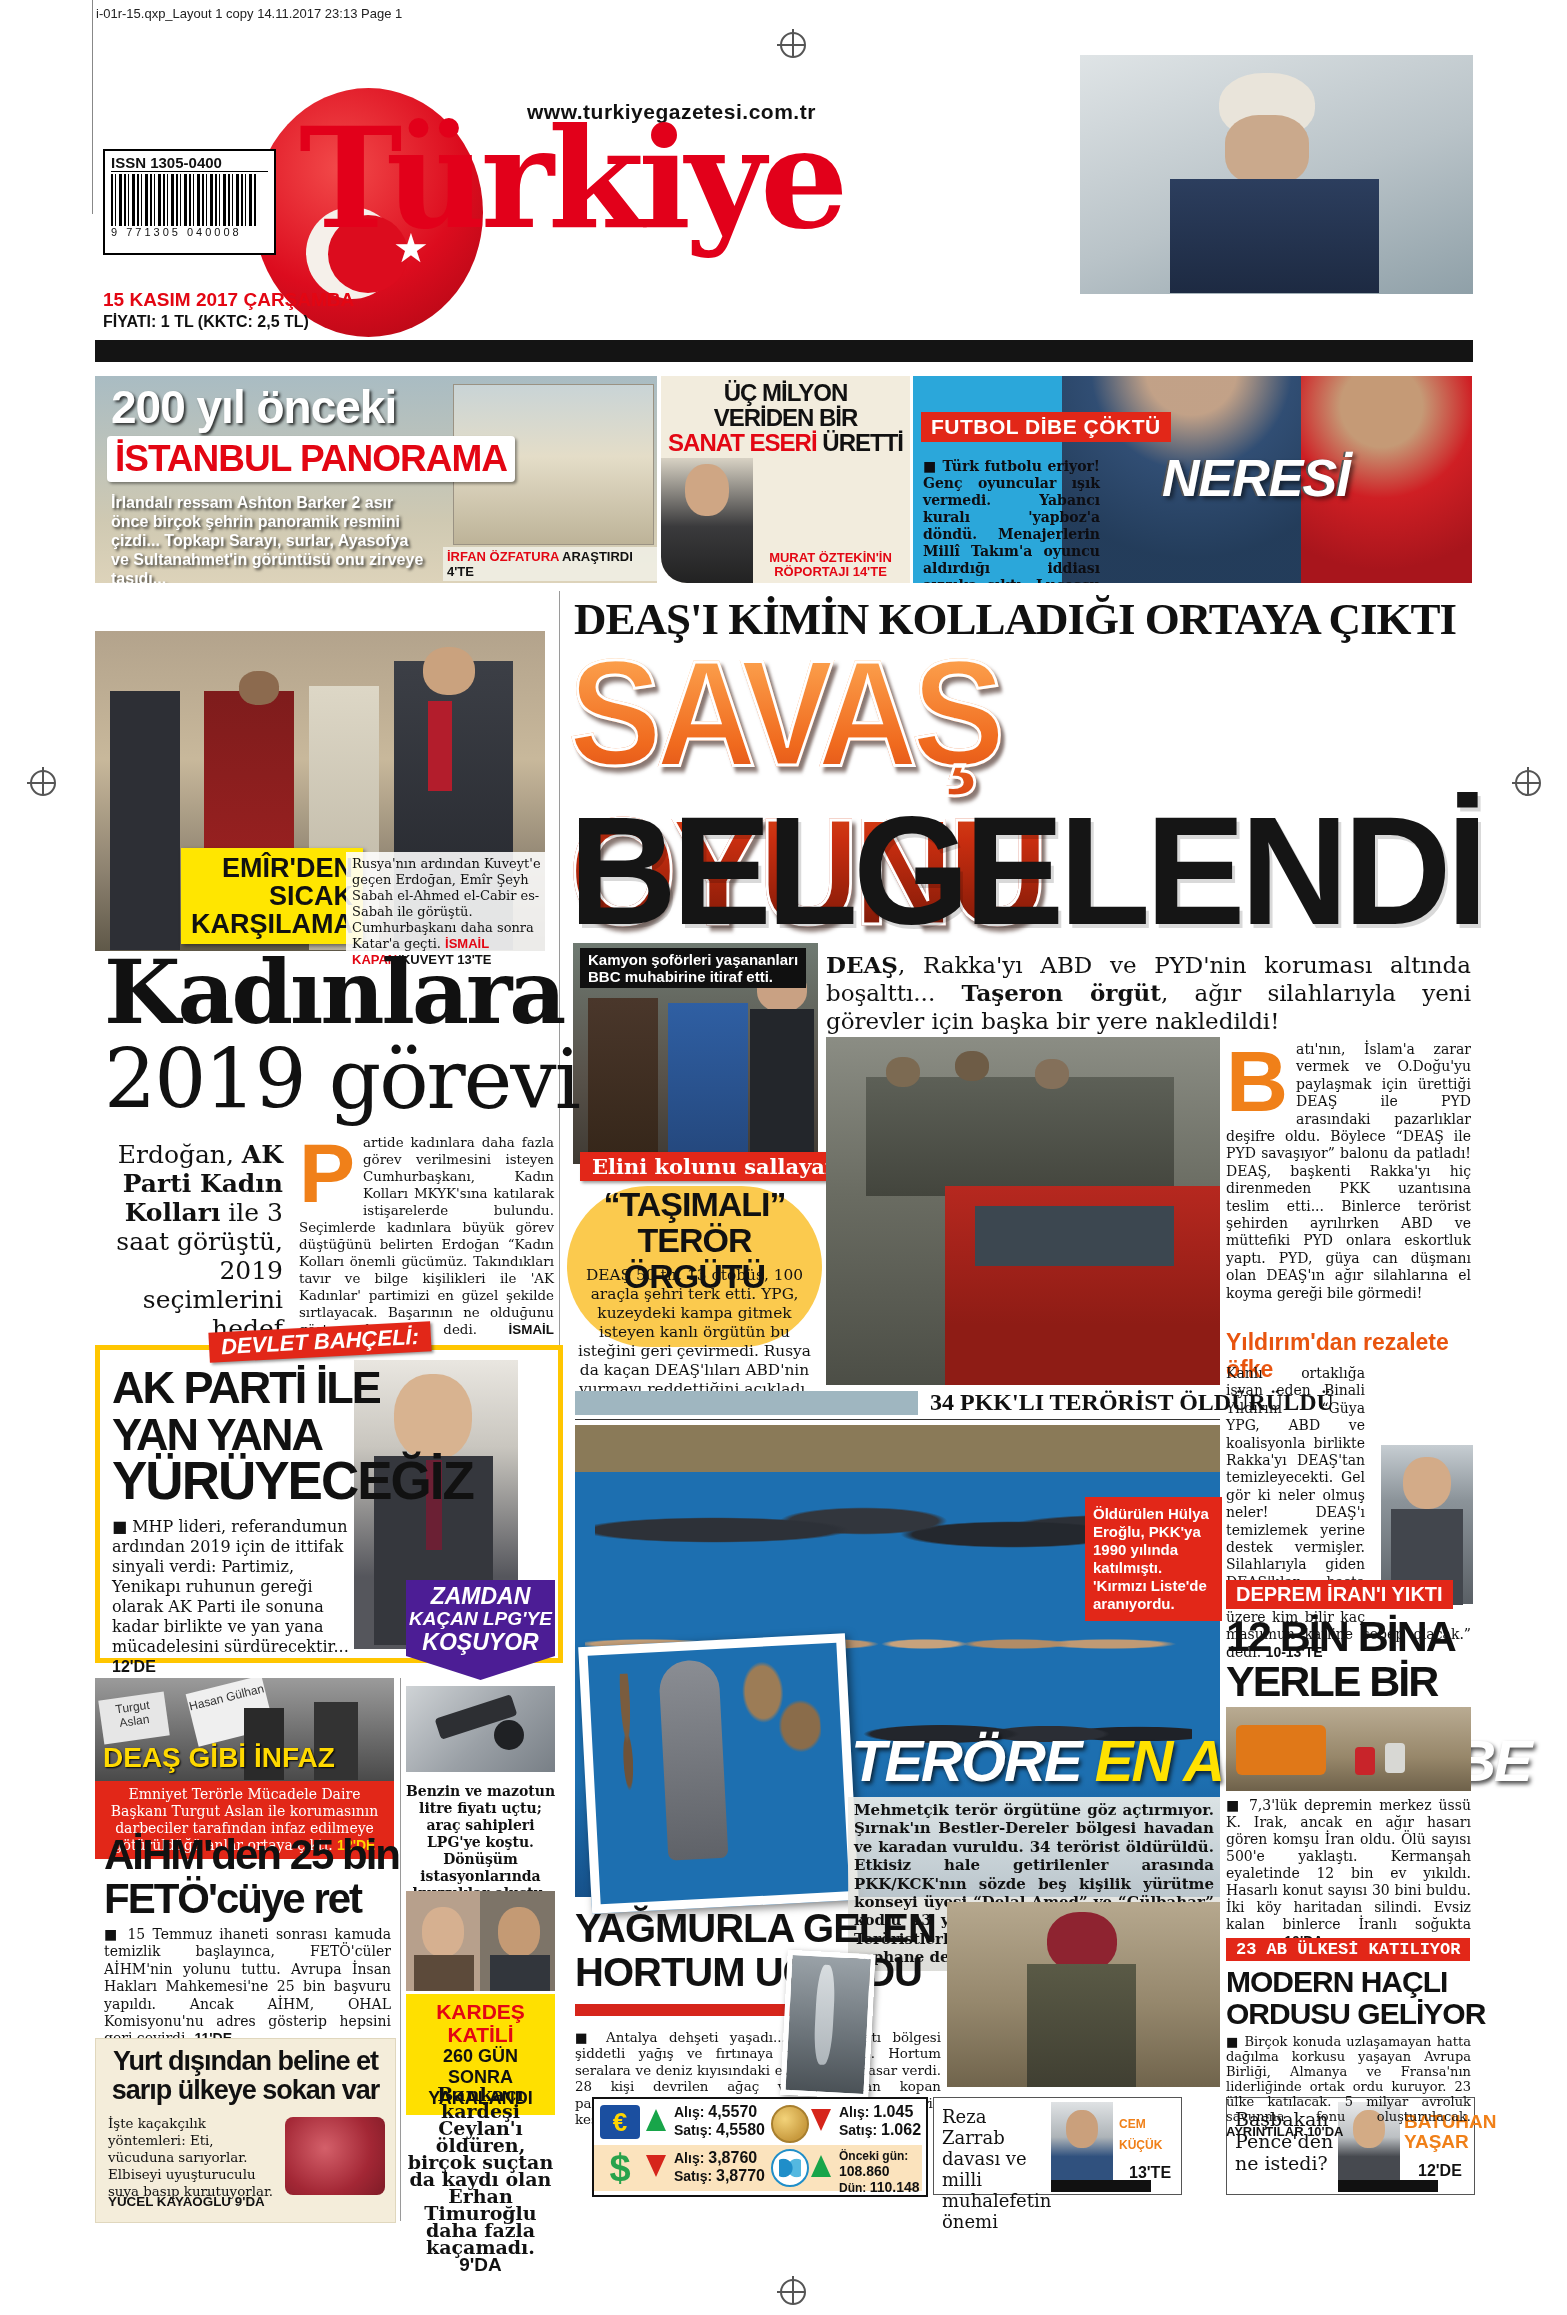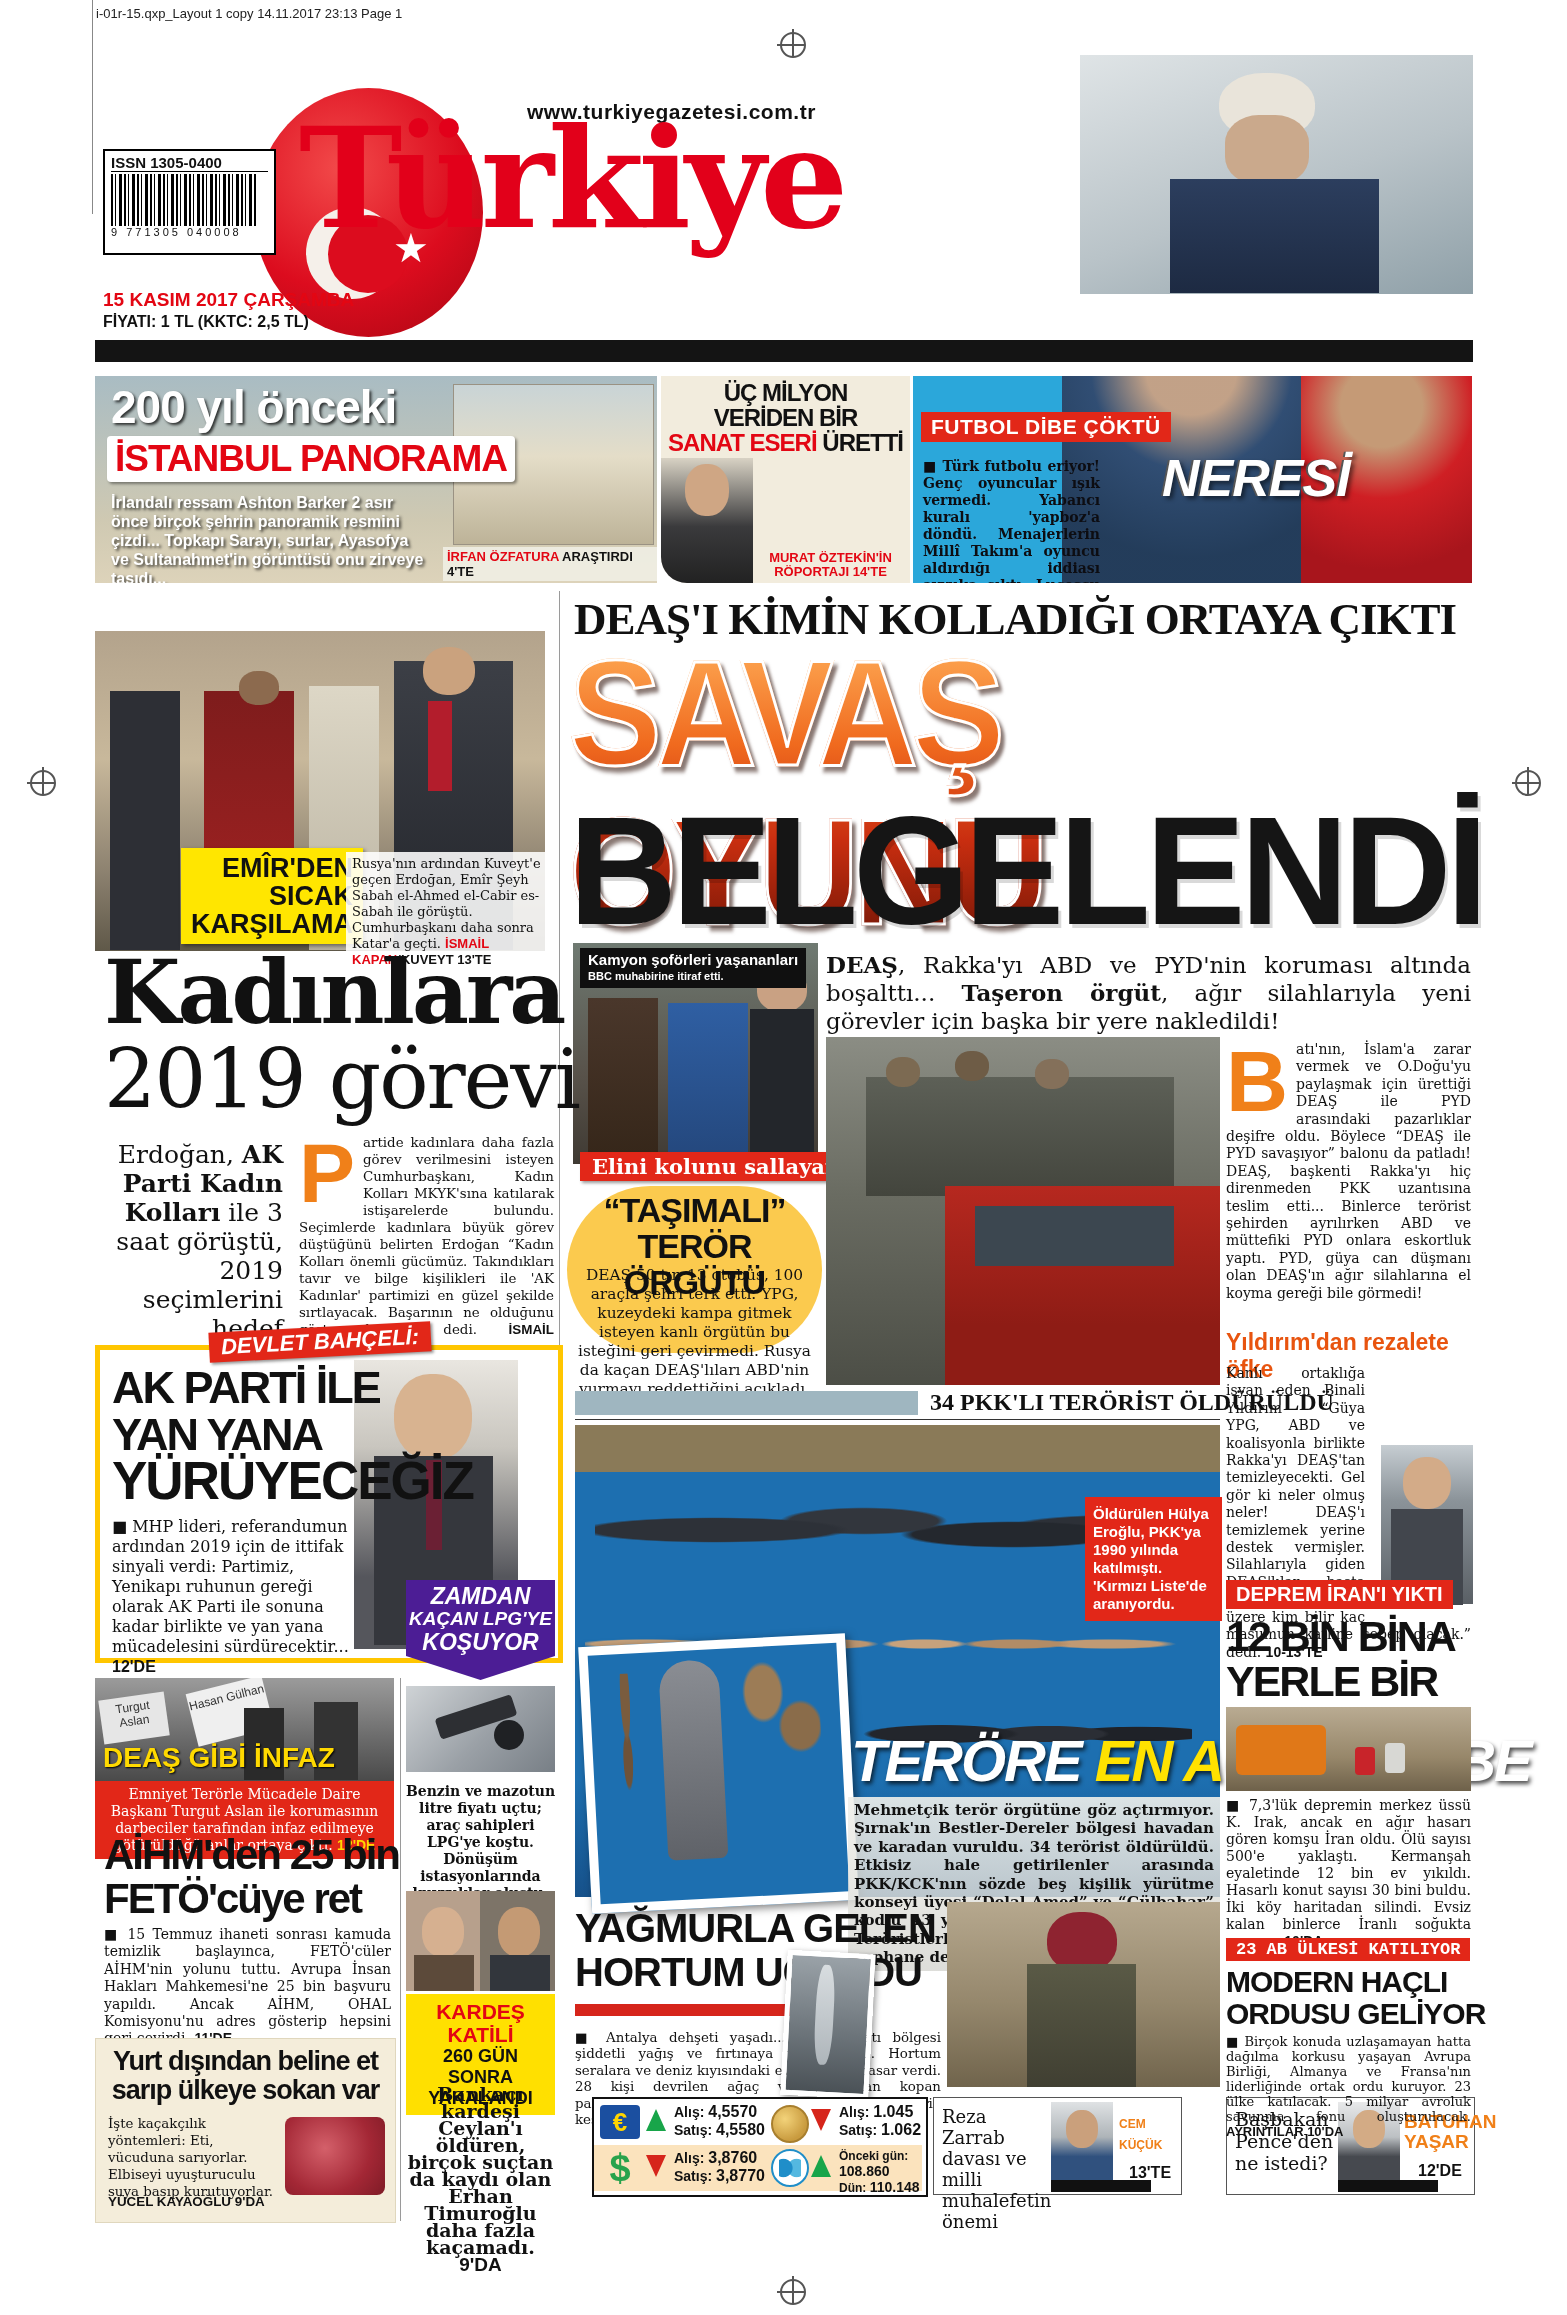--- a/index.html
+++ b/index.html
@@ -142,26 +142,26 @@
   </div>
 
   <div class="abs" style="left:573px;top:943px;width:245px;height:221px;background:linear-gradient(180deg,#6f7a72,#58524a 60%,#3f3a33);">
     <div class="abs" style="left:95px;top:60px;width:80px;height:159px;background:linear-gradient(180deg,#2f5fa3,#24477c);"></div>
     <div class="abs" style="left:15px;top:55px;width:70px;height:164px;background:linear-gradient(180deg,#4a372b,#352619);"></div>
     <div class="abs" style="left:184px;top:25px;width:50px;height:44px;border-radius:46%;background:#c9a183;"></div>
     <div class="abs" style="left:177px;top:66px;width:64px;height:149px;background:#23262b;"></div>
   </div>
   <div class="abs" style="left:580px;top:948px;background:#101010;padding:3px 8px;">
     <div class="b white" style="font-size:15px;line-height:17px;">Kamyon şoförleri yaşananları</div>
-    <div class="b white" style="font-size:11px;line-height:17px;">BBC muhabirine itiraf etti.</div>
+    <div class="b white" style="font-size:15px;line-height:17px;">BBC muhabirine itiraf etti.</div>
   </div>
   <div class="abs" style="left:580px;top:1152px;background:#e22718;padding:2px 12px;box-shadow:2px 2px 3px rgba(0,0,0,.4);">
     <span class="serif b white" style="font-size:21px;">Elini kolunu sallayarak</span>
   </div>
-  <div class="abs ctr" style="left:567px;top:1186px;width:255px;height:161px;background:#fbca4e;border-radius:119px;padding-top:6px;text-align:center;">
+  <div class="abs ctr" style="left:567px;top:1186px;width:255px;height:161px;background:#fbca4e;border-radius:119px;text-align:center;">
     <div class="b" style="font-size:34px;line-height:36px;letter-spacing:-1px;">“TAŞIMALI”</div>
     <div class="b" style="font-size:34px;line-height:36px;letter-spacing:-1px;">TERÖR ÖRGÜTÜ</div>
   </div>
   <div class="abs serif ctr" style="left:569px;top:1266px;width:251px;font-size:15.4px;line-height:19px;">DEAŞ 50 tır, 13 otobüs, 100 araçla şehri terk etti. YPG, kuzeydeki kampa gitmek isteyen kanlı örgütün bu isteğini geri çevirmedi. Rusya da kaçan DEAŞ'lıları ABD'nin vurmayı reddettiğini açıkladı.</div>
 
   <div class="abs" style="left:826px;top:1037px;width:394px;height:348px;background:linear-gradient(180deg,#8b8d84,#6a6c62 45%,#4c4e46);">
     <div class="abs" style="left:40px;top:40px;width:308px;height:119px;background:linear-gradient(180deg,#5d6057,#43453d);"></div>
     <div class="abs" style="left:60px;top:20px;width:34px;height:30px;border-radius:46%;background:#7c6a52;"></div>
     <div class="abs" style="left:129px;top:14px;width:34px;height:30px;border-radius:46%;background:#6e5c46;"></div>
     <div class="abs" style="left:209px;top:22px;width:34px;height:30px;border-radius:46%;background:#84705a;"></div>

